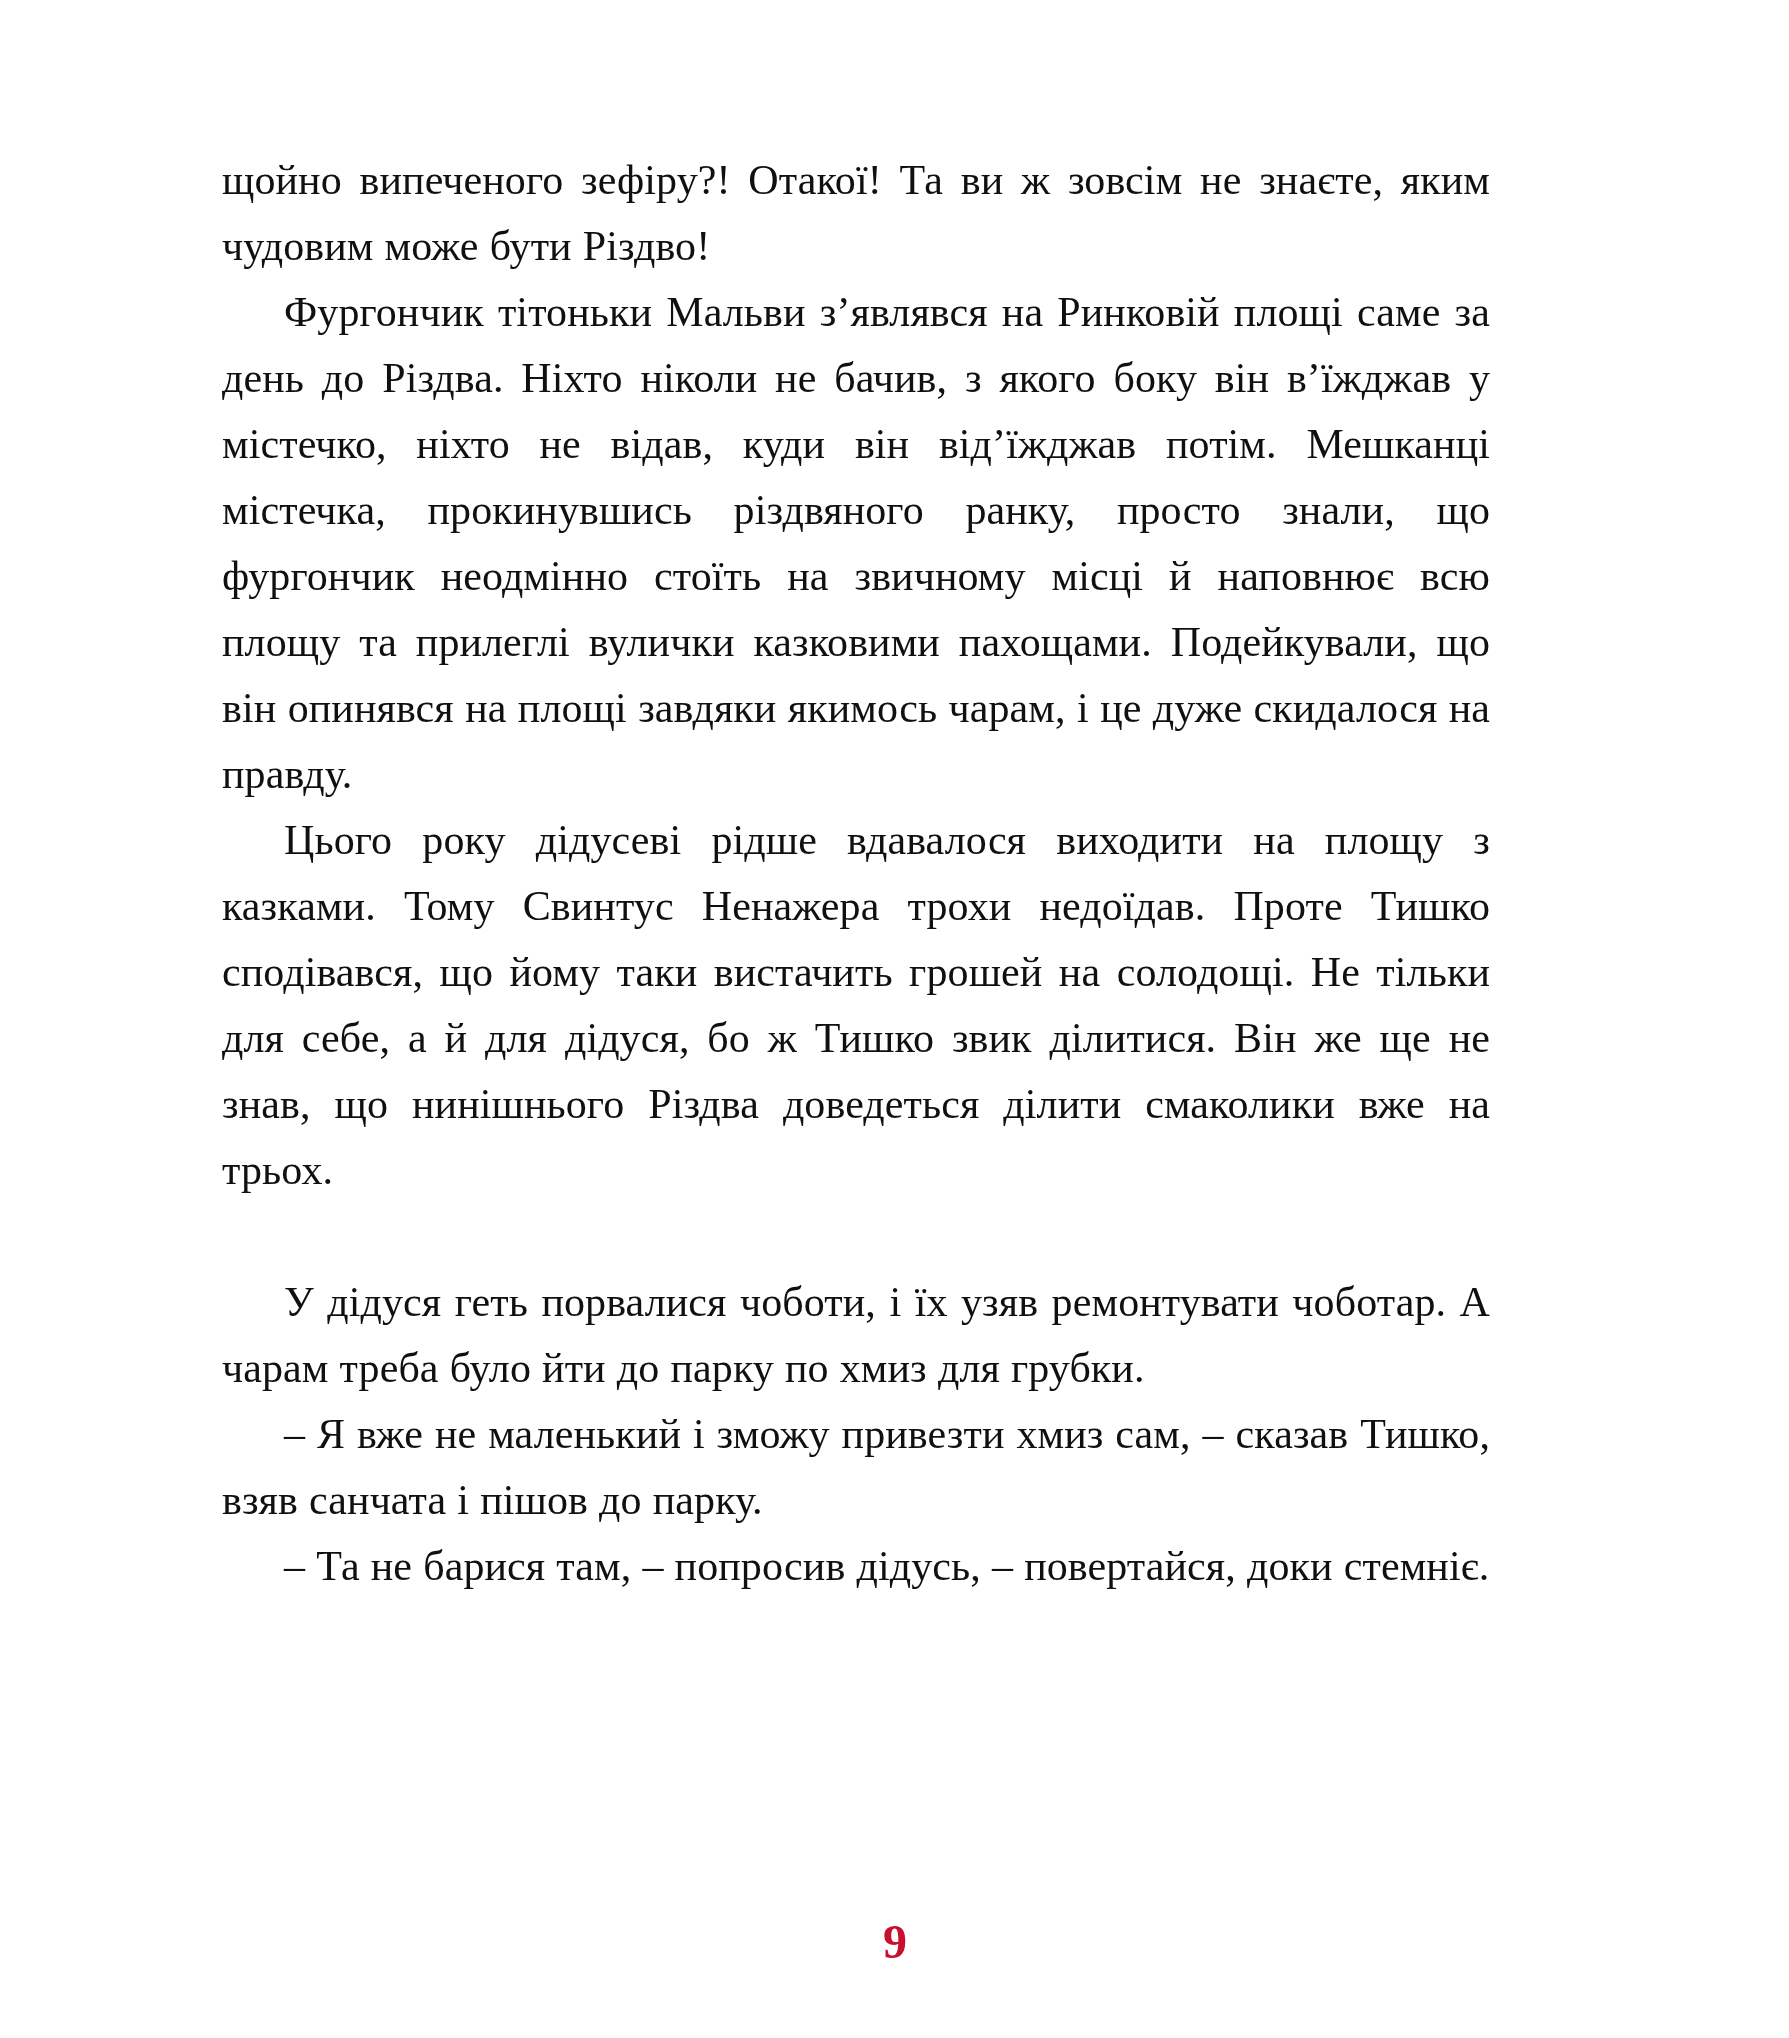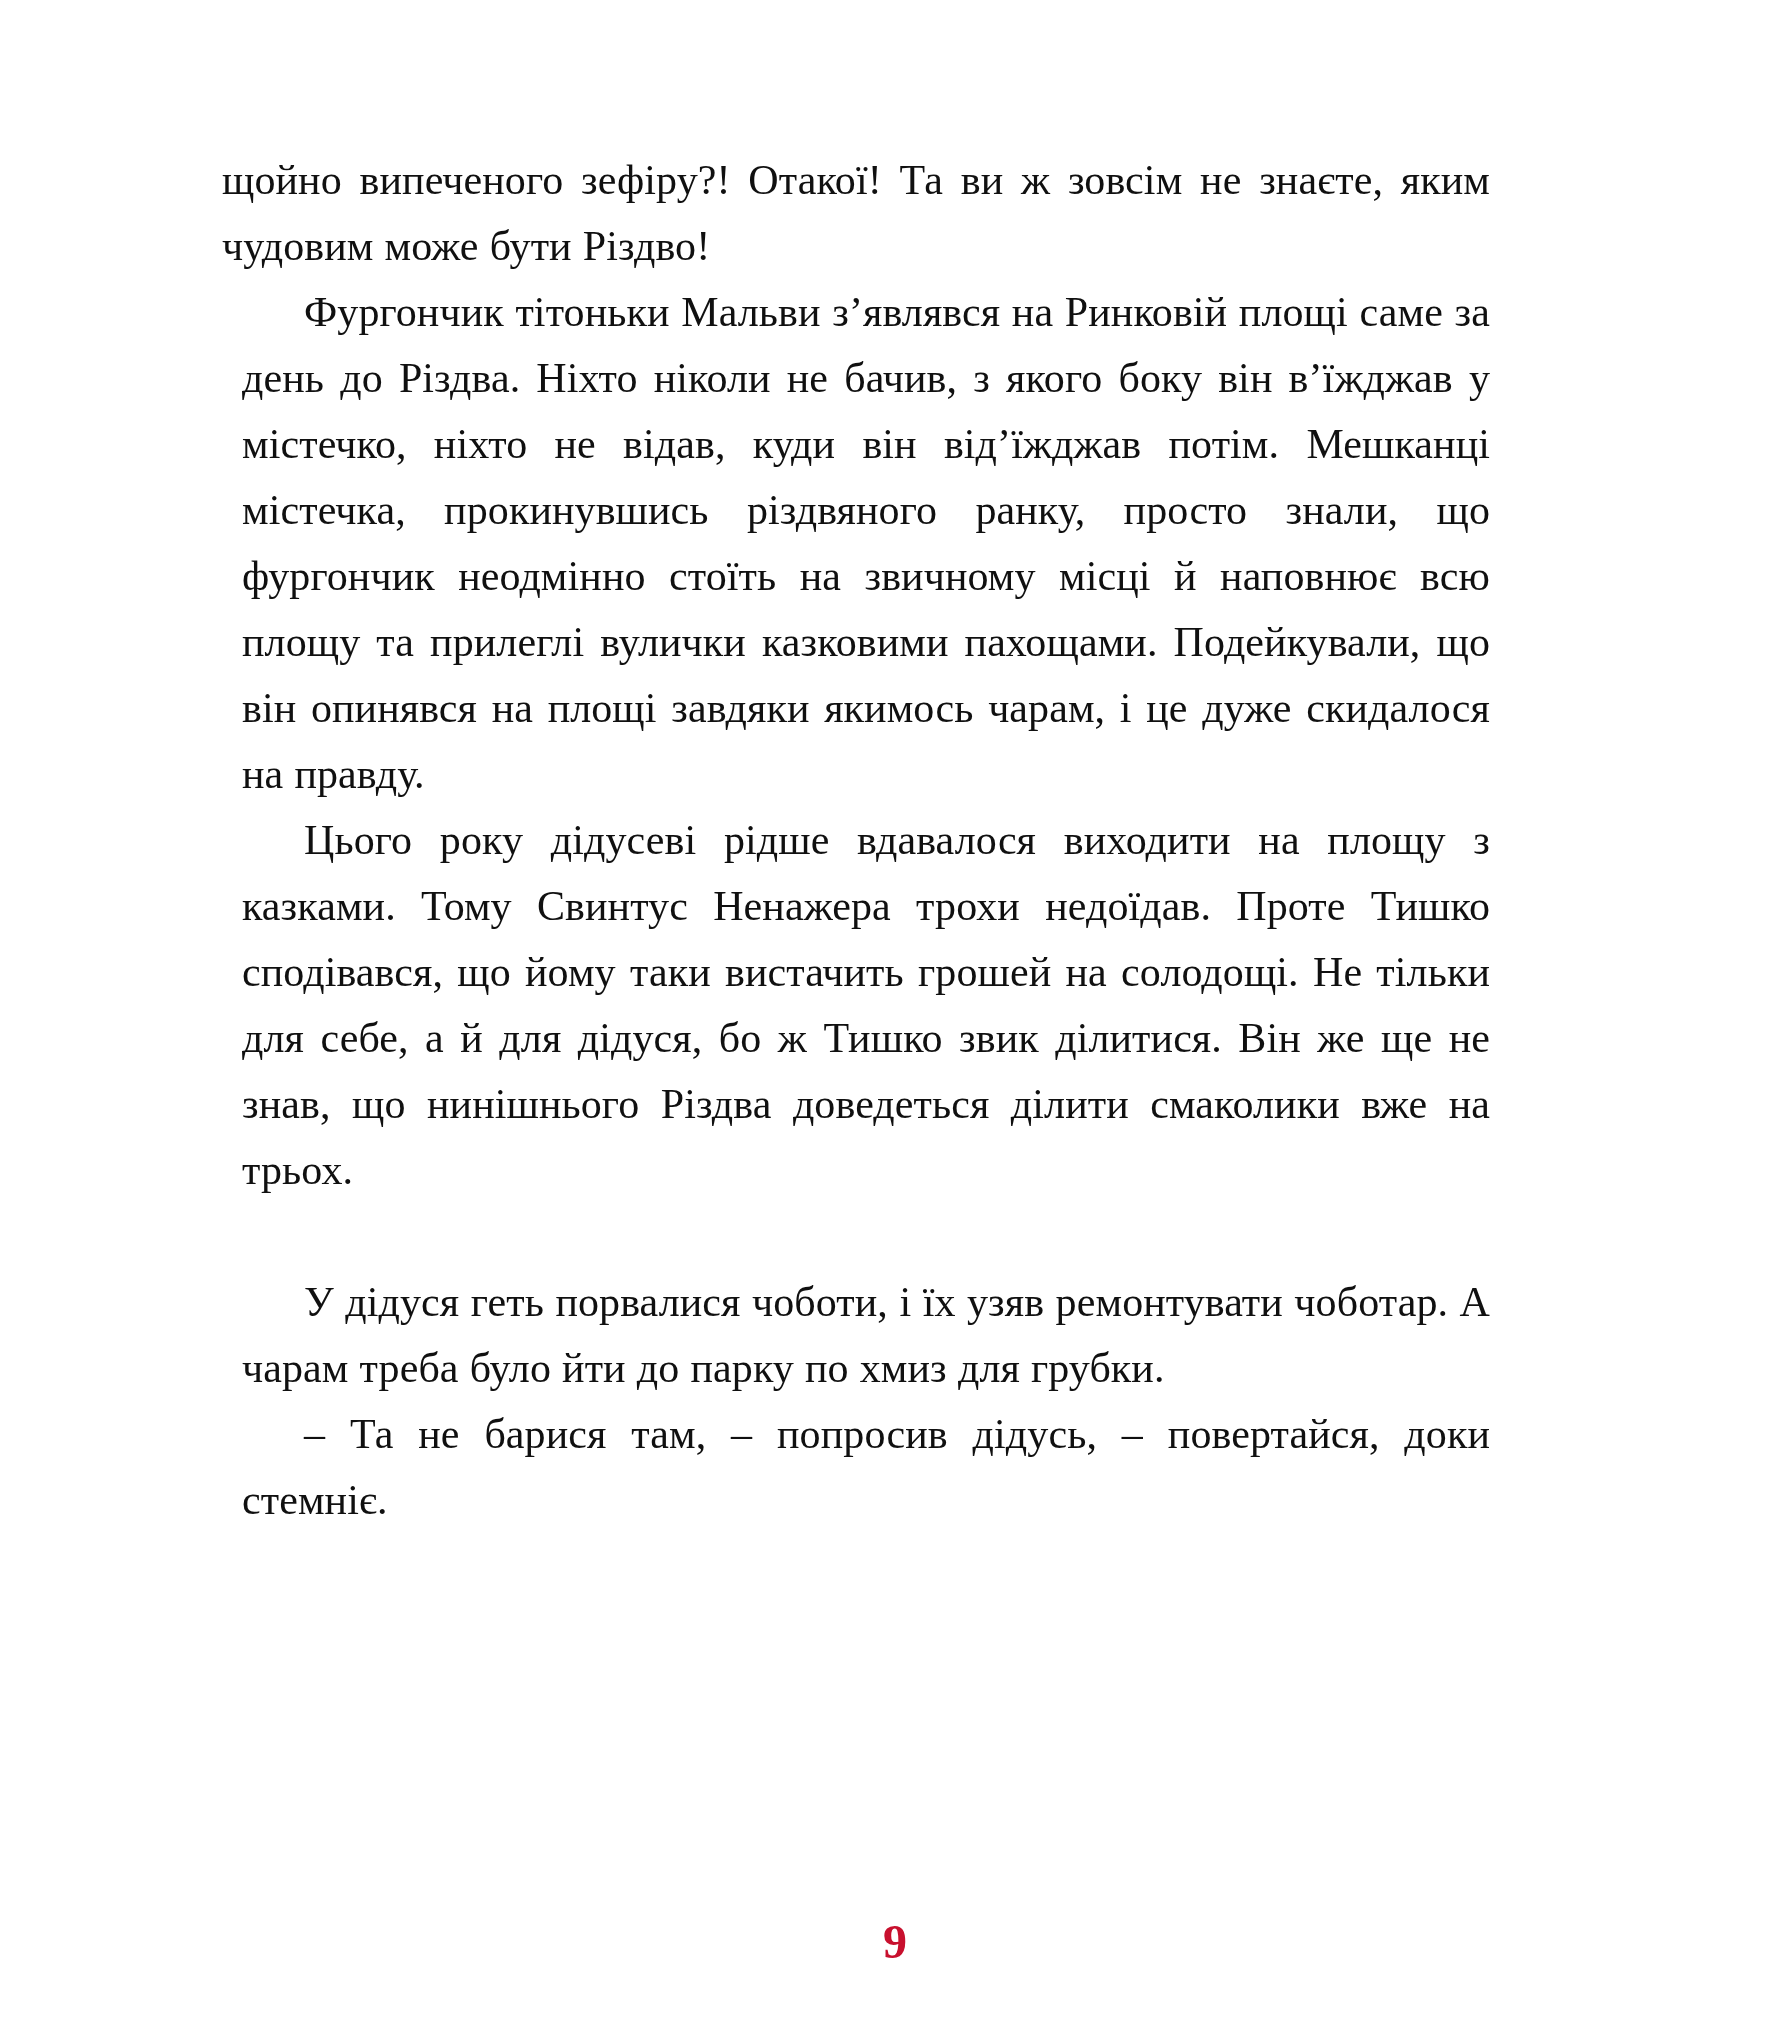--- a/index.html
+++ b/index.html
@@ -34,21 +34,20 @@
     font-size: 42px;
     line-height: 66px;
     text-align: justify;
     text-justify: inter-word;
     letter-spacing: 0.1px;
     word-spacing: 0.5px;
     -webkit-font-smoothing: antialiased;
   }
   p.indent {
     text-indent: 62px;
-    margin-left: 20px;
   }
   p.cont {
     text-indent: 0;
   }
   .gap-block {
     height: 66px;
   }
   .page-number {
     position: absolute;
     left: 0;
@@ -72,20 +71,21 @@
     <p class="para cont">щойно випеченого зефіру?! Отакої! Та ви ж зовсім не знаєте, яким чудовим може бути Різдво!</p>
 
     <p class="para indent">Фургончик тітоньки Мальви з’являвся на Ринковій площі саме за день до Різдва. Ніхто ніколи не бачив, з якого боку він в’їжджав у містечко, ніхто не відав, куди він від’їжджав потім. Мешканці містечка, прокинувшись різдвяного ранку, просто знали, що фургончик неодмінно стоїть на звичному місці й наповнює всю площу та прилеглі вулички казковими пахощами. Подейкували, що він опинявся на площі завдяки якимось чарам, і це дуже скидалося на правду.</p>
 
     <p class="para indent">Цього року дідусеві рідше вдавалося виходити на площу з казками. Тому Свинтус Ненажера трохи недоїдав. Проте Тишко сподівався, що йому таки вистачить грошей на солодощі. Не тільки для себе, а й для дідуся, бо ж Тишко звик ділитися. Він же ще не знав, що нинішнього Різдва доведеться ділити смаколики вже на трьох.</p>
 
     <div class="gap-block"></div>
 
     <p class="para indent">У дідуся геть порвалися чоботи, і їх узяв ремонтувати чоботар. А чарам треба було йти до парку по хмиз для грубки.</p>
 
+    <p class="para indent">– Я вже не маленький і зможу привезти хмиз сам, – сказав Тишко, взяв санчата і пішов до парку.</p>
 
     <p class="para indent">– Та не барися там, – попросив дідусь, – повертайся, доки стемніє.</p>
 
   </div>
 
   <div class="page-number">9</div>
 
 </div>
 
 

